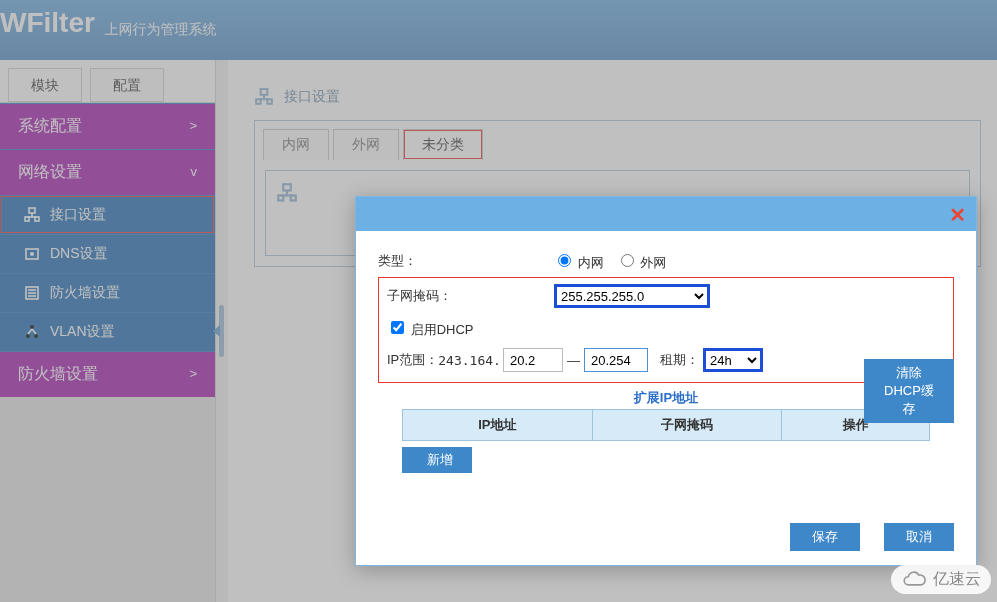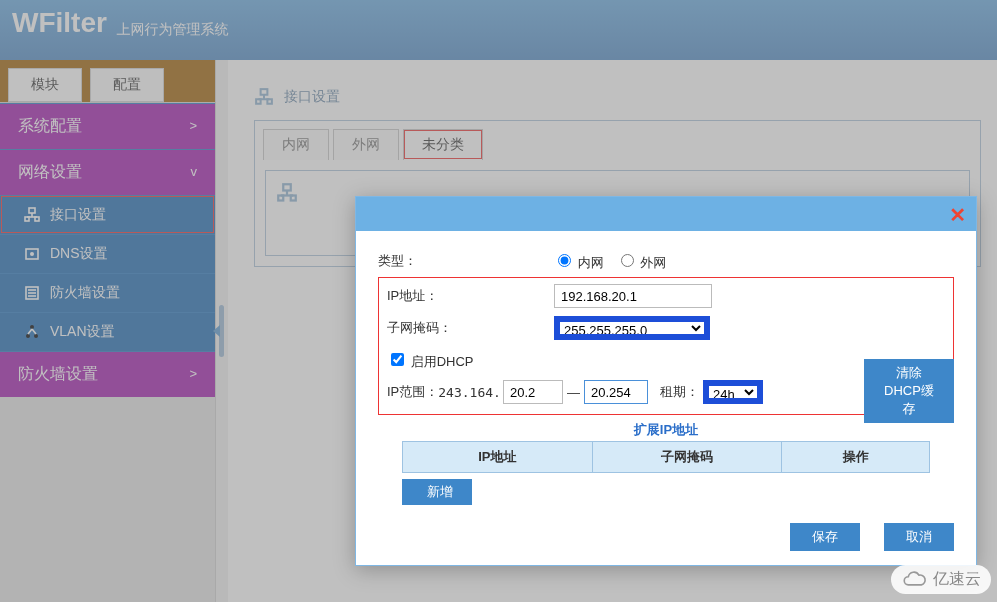--- a/index.html
+++ b/index.html
@@ -1,27 +1,27 @@
 <!DOCTYPE html>
 <html><head>
 <meta charset="utf-8">
 <style>
   html, body { margin:0; padding:0; font-family:"Microsoft YaHei","微软雅黑",Arial,sans-serif; font-size:13px; color:#333; }
   body { width:997px; height:602px; overflow:hidden; position:relative; background:#f1f1f1; }
 
   
   .header { position:absolute; left:0; top:0; right:0; height:60px;
     background: linear-gradient(to bottom, rgba(79,158,221,0.85), rgba(53,122,190,0.85));
-    color:#fff; padding-left:12px; }
+    color:#fff; }
   .header .logo { font-size:28px; font-weight:bold; line-height:30px; padding-top:8px; display:inline-block; }
   .header .subtitle { font-size:14px; position:relative; top:2px; left:6px; }
 
   
   .sidebar { position:absolute; left:0; top:60px; width:215px; bottom:0; background:#e5e5e5; border-right:1px solid #d0d0d0; }
-  .side-tabs { height:42px; background:#a16207; display:flex; border-bottom:1px solid #d6d6d6;font-family:Liberation Mono, monospace; }
+  .side-tabs { height:42px; background:#ffffff; display:flex; border-bottom:1px solid #d6d6d6; }
   .side-tab { width:72px; text-align:center; line-height:32px; margin:8px 0 0 8px;
     border:1px solid #d0d0d0; background:#fafafa; font-size:14px; cursor:pointer; }
   .side-tab.active { background:#fff; }
 
   .menu-group { background:#a21caf; color:#fff; padding:12px 18px; font-size:16px;
     border-top:1px solid #2a7ac2; cursor:pointer; position:relative; }
   .menu-group .chev { position:absolute; right:18px; top:14px; font-size:13px; }
   .menu-item { background:#1f6db5; color:#fff; padding:10px 18px 10px 24px; font-size:14px;
     border-top:1px solid #2a7ac2; cursor:pointer; display:flex; align-items:center; gap:10px; }
   .menu-item.hl { outline:1px solid #e33; outline-offset:-2px; }
@@ -49,21 +49,21 @@
   
   .modal { position:absolute; left:355px; top:196px; width:620px; height:368px; background:#fff;
     box-shadow:0 4px 20px rgba(0,0,0,0.25); border:1px solid #7fb7e4; }
   .modal-hd { height:34px; background:#6db1e4; position:relative; }
   .modal-hd .close { position:absolute; right:10px; top:6px; color:#e43; font-size:20px; font-weight:bold; cursor:pointer; font-family:Arial; }
 
   .m-body { padding:14px 22px 0 22px; }
   .row { display:flex; align-items:center; height:32px; }
   .row .lab { width:90px; }
   .row input[type=text] { height:22px; border:1px solid #bbb; padding:0 6px; font-family:inherit; font-size:13px; }
-  .row select { height:24px; border:6px solid #1d4ed8; font-family:inherit; font-size:13px; background:#fff; }
+  .row select { height:24px; border:3px solid #1d4ed8; font-family:inherit; font-size:13px; background:#fff; }
   .hl-box { border:1px solid #e33; padding:2px 8px 6px 8px; margin-bottom:6px; }
 
   .btn { background:#3e87c9; color:#fff; border:none; padding:5px 18px; font-size:13px; cursor:pointer; font-family:inherit; }
   .btn.sm { padding:4px 16px; }
 
   .sec-title { color:#2a6ec9; text-align:center; font-weight:bold; font-size:13px; margin-top:6px; }
   table.ext { width:100%; border-collapse:collapse; margin-top:2px; border:1px solid #9ec3e2; }
   table.ext th { background:#d6eaf8; border:1px solid #9ec3e2; padding:6px 4px; font-weight:bold; font-size:13px;margin-left:36px; }
   .under-table { padding:6px 0 0 0; }
 
@@ -195,25 +195,20 @@
         <input type="radio" name="nt" checked="" style="">
         <span>内网</span>
       </label>
       <label>
         <input type="radio" name="nt" style="">
         <span>外网</span>
       </label>
     </div>
 
     <div class="hl-box">
-      <div class="row">
-        <span class="lab">IP地址：</span>
-        <div style="width:77px;"></div>
-        <input type="text" style="width: 144px;" value="192.168.20.1">
-      </div>
       <div class="row">
         <span class="lab">子网掩码：</span>
         <div style="width:77px;"></div>
         <select style="width:156px;">
           <option>255.255.255.0</option>
         </select>
       </div>
       <div class="row">
         <label>
           <input type="checkbox" checked="" style="">

